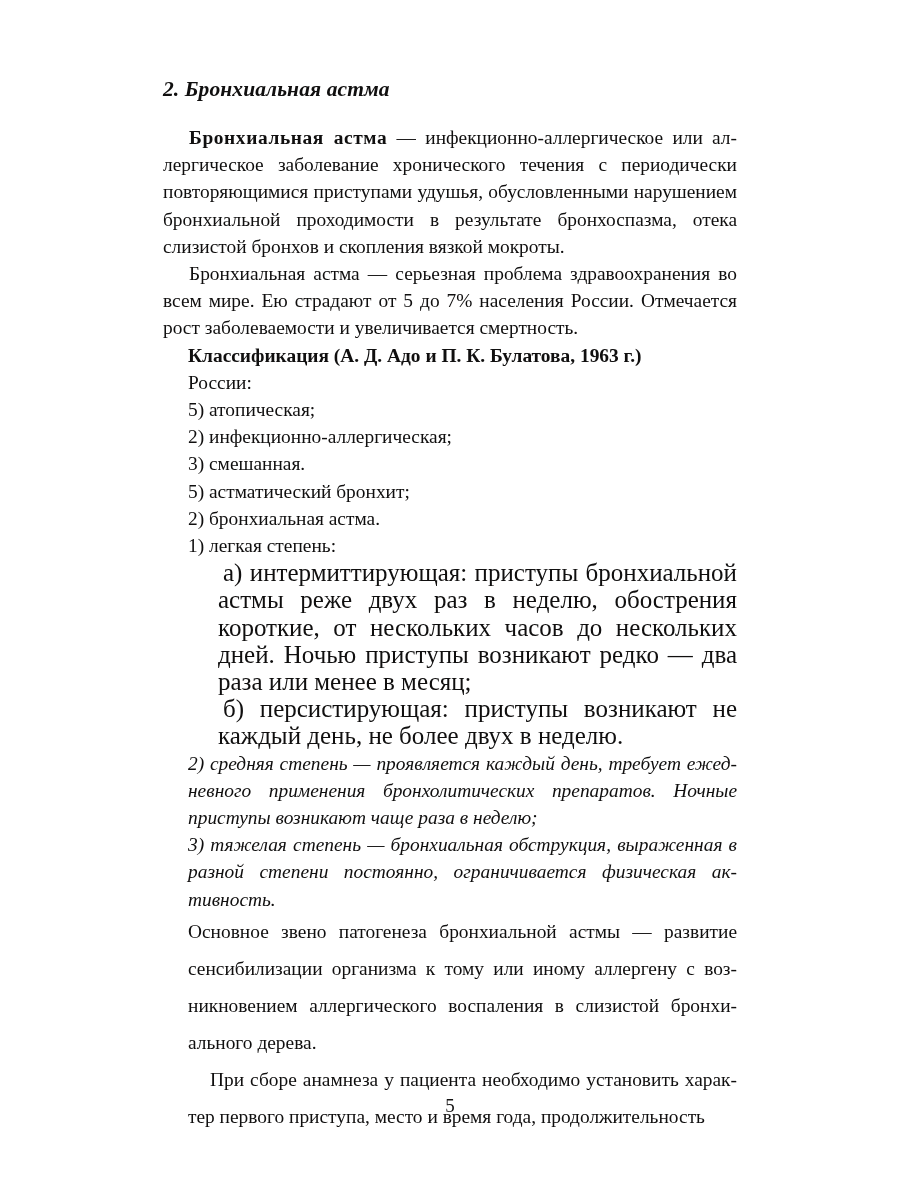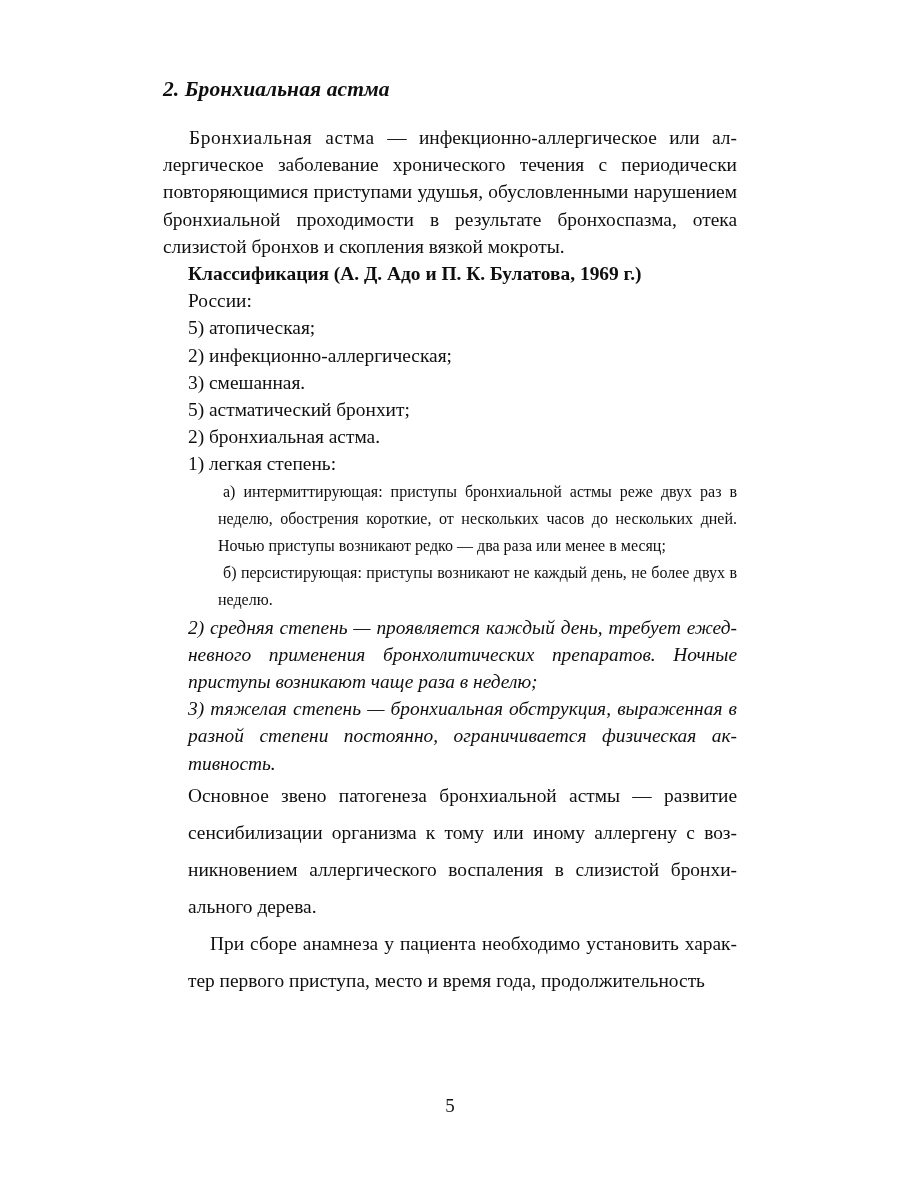--- a/index.html
+++ b/index.html
@@ -63,21 +63,21 @@
     font-size: 19.4px;
     line-height: 27.2px;
     text-align: left;
     text-indent: 0;
   }
 
   
   p.subpara {
     margin: 0;
     padding-left: 55px;
-    font-size: 16px;
+    font-size: 25px;
     line-height: 27.2px;
     text-align: justify;
     text-indent: 5px;
   }
 
   p.subpara.indent-more {
     text-indent: 8px;
   }
 
   
@@ -99,21 +99,21 @@
     line-height: 37px;
     text-align: justify;
     text-indent: 0;
   }
 
   p.bodypara.has-indent {
     text-indent: 22px;
   }
 
   .bold-run {
-    font-weight: normal;
+    font-weight: bold;
     letter-spacing: 0.6px;
   }
 
   .heading-line {
     font-weight: bold;
   }
 
   .page-number {
     position: absolute;
     left: 0;
@@ -129,22 +129,23 @@
 <body>
 
 <div class="page">
 
   <div class="text-block">
 
     <h1 class="chapter-title">2. Бронхиальная астма</h1>
 
     <p class="para indent"><span class="bold-run">Бронхиальная астма</span><span> — инфекционно-аллергическое или ал­лергическое заболевание хронического течения с периодически повторяющимися приступами удушья, обусловленными наруше­нием бронхиальной проходимости в результате бронхоспазма, отека слизистой бронхов и скопления вязкой мокроты.</span></p>
 
+    <p class="para indent">Бронхиальная астма — серьезная проблема здравоохранения во всем мире. Ею страдают от 5 до 7% населения России. Отмеча­ется рост заболеваемости и увеличивается смертность.</p>
 
-    <p class="listline heading-line">Классификация (А. Д. Адо и П. К. Булатова, 1969 г.)</p>
+    <p class="listline heading-line">Классификация (А. Д. Адо и П. К. Булатова, 1963 г.)</p>
 
     <p class="listline">России:</p>
 
     <p class="listline">5) атопическая;</p>
     <p class="listline">2) инфекционно-аллергическая;</p>
     <p class="listline">3) смешанная.</p>
 
 
     <p class="listline">5) астматический бронхит;</p>
     <p class="listline">2) бронхиальная астма.</p>

